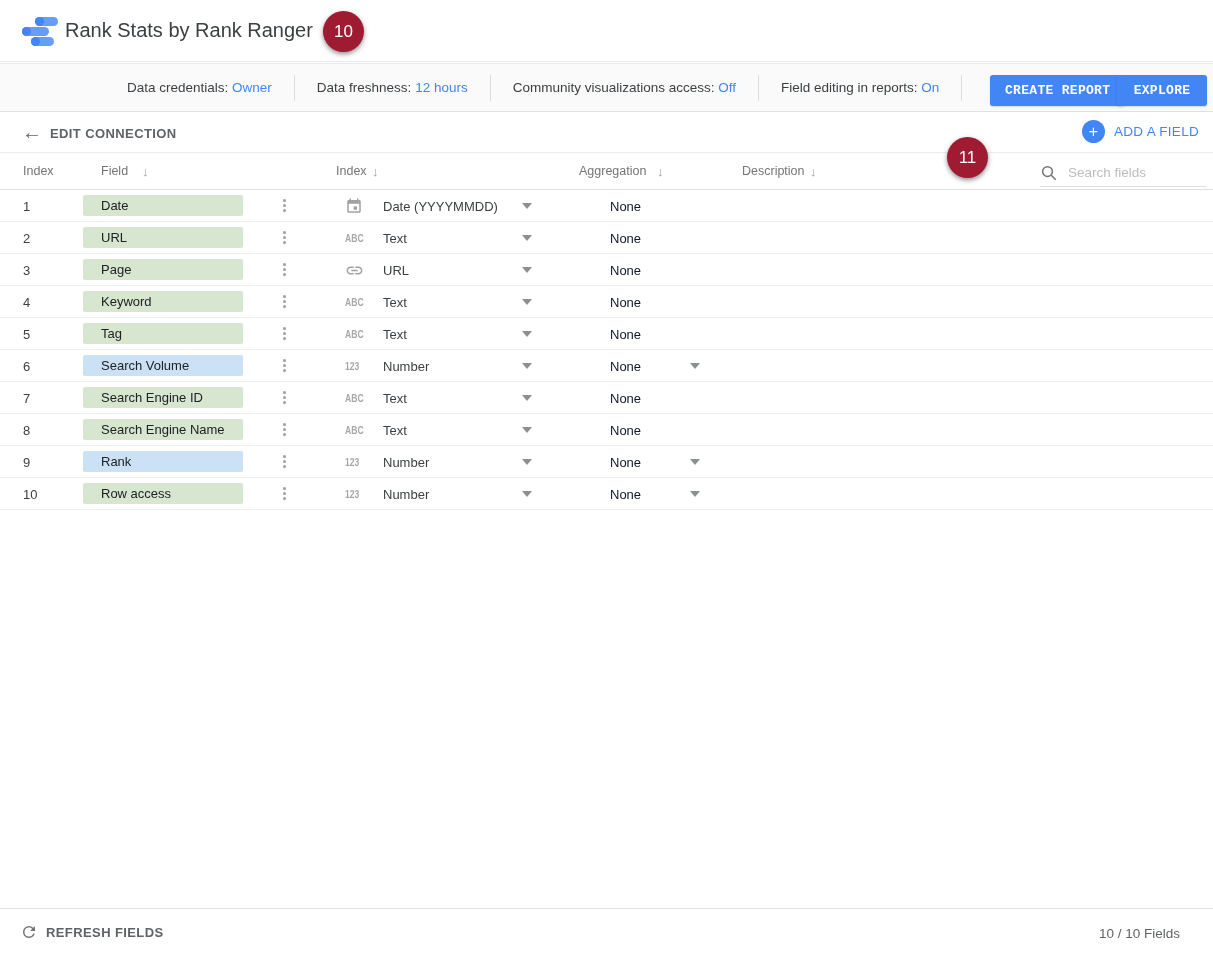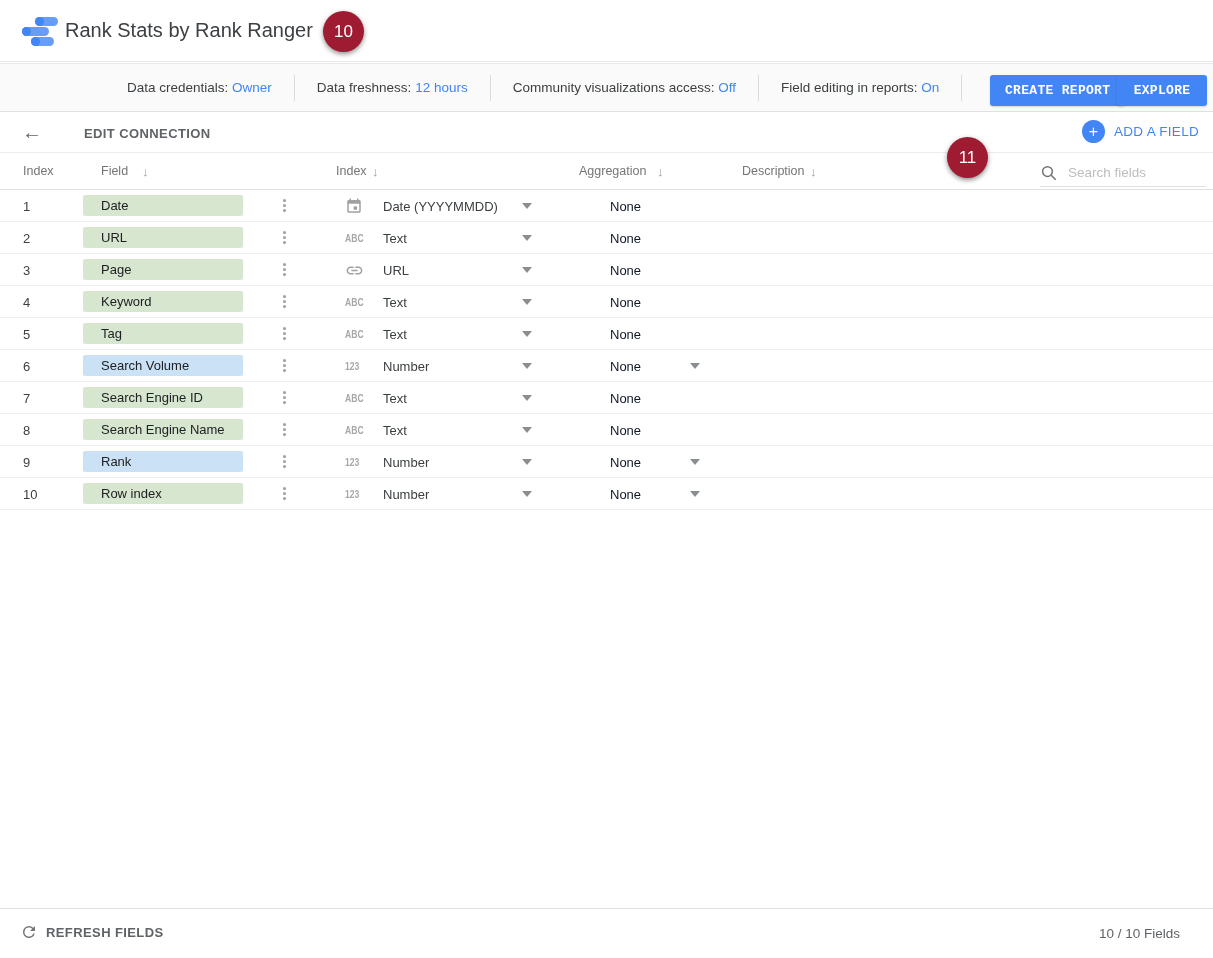--- a/index.html
+++ b/index.html
@@ -32,21 +32,21 @@
   .tb-sep { width:1px; height:26px; background:#dadce0; margin:0 22px; }
   .btn { position:absolute; top:11px; height:31px; border:none; border-radius:3px; background:var(--accent,#4285f4);
     color:#fff; font-family:Liberation Mono, monospace; font-size:13px; font-weight:bold; letter-spacing:.3px; cursor:pointer;
     padding:0 15px; z-index:3; box-shadow:0 1px 2px rgba(0,0,0,.15); }
   .btn-create { left:990px; }
   .btn-explore { left:1117px; width:90px; }
 
   
   .connbar { position:absolute; left:0; top:113px; width:1213px; height:39px; background:#fff; }
   .back-btn { position:absolute; left:22px; top:9px; font-size:20px; color:#5f6368; cursor:pointer; line-height:20px; }
-  .conn-label { position:absolute; left:50px; top:13px; font-size:13px; font-weight:bold; letter-spacing:.4px; color:#5f6368; cursor:pointer;margin-left:34px; }
+  .conn-label { position:absolute; left:50px; top:13px; font-size:13px; font-weight:bold; letter-spacing:.4px; color:#5f6368; cursor:pointer; }
   .add-field { position:absolute; right:14px; top:7px; display:flex; align-items:center; gap:9px; cursor:pointer; }
   .plus-circle { width:23px; height:23px; border-radius:50%; background:var(--accent,#4285f4); color:#fff;
     display:flex; align-items:center; justify-content:center; font-size:16px; line-height:1; }
   .add-field-label { color:var(--accent,#4285f4); font-size:13.5px; letter-spacing:.3px; }
 
   
   .thead { position:absolute; left:0; top:152px; width:1213px; height:38px; border-top:1px solid #ececec; border-bottom:1px solid #e0e0e0; background:#fff; }
   .th { position:absolute; top:11px; font-size:12.5px; color:#757575; cursor:pointer; }
   .sort-arrow { position:absolute; top:11px; font-size:13px; color:#9aa0a6; }
   .th-index { left:23px; cursor:default; }
@@ -275,21 +275,21 @@
         </span>
     <span class="c-type-label">Number</span>
     <span class="dd-arrow c-type-arrow"></span>
     <span class="c-agg-label">None</span>
     <span class="dd-arrow c-agg-arrow"></span>
     <span class="c-desc"></span>
   </div>
 
   <div class="row">
     <span class="c-index">10</span>
-    <span class="chip dimension">Row index</span>
+    <span class="chip dimension">Row access</span>
     <span class="dots"></span>
     <span class="c-type-icon">
           <span class="icon-text">123</span>
         </span>
     <span class="c-type-label">Number</span>
     <span class="dd-arrow c-type-arrow"></span>
     <span class="c-agg-label">None</span>
     <span class="dd-arrow c-agg-arrow"></span>
     <span class="c-desc"></span>
   </div>

